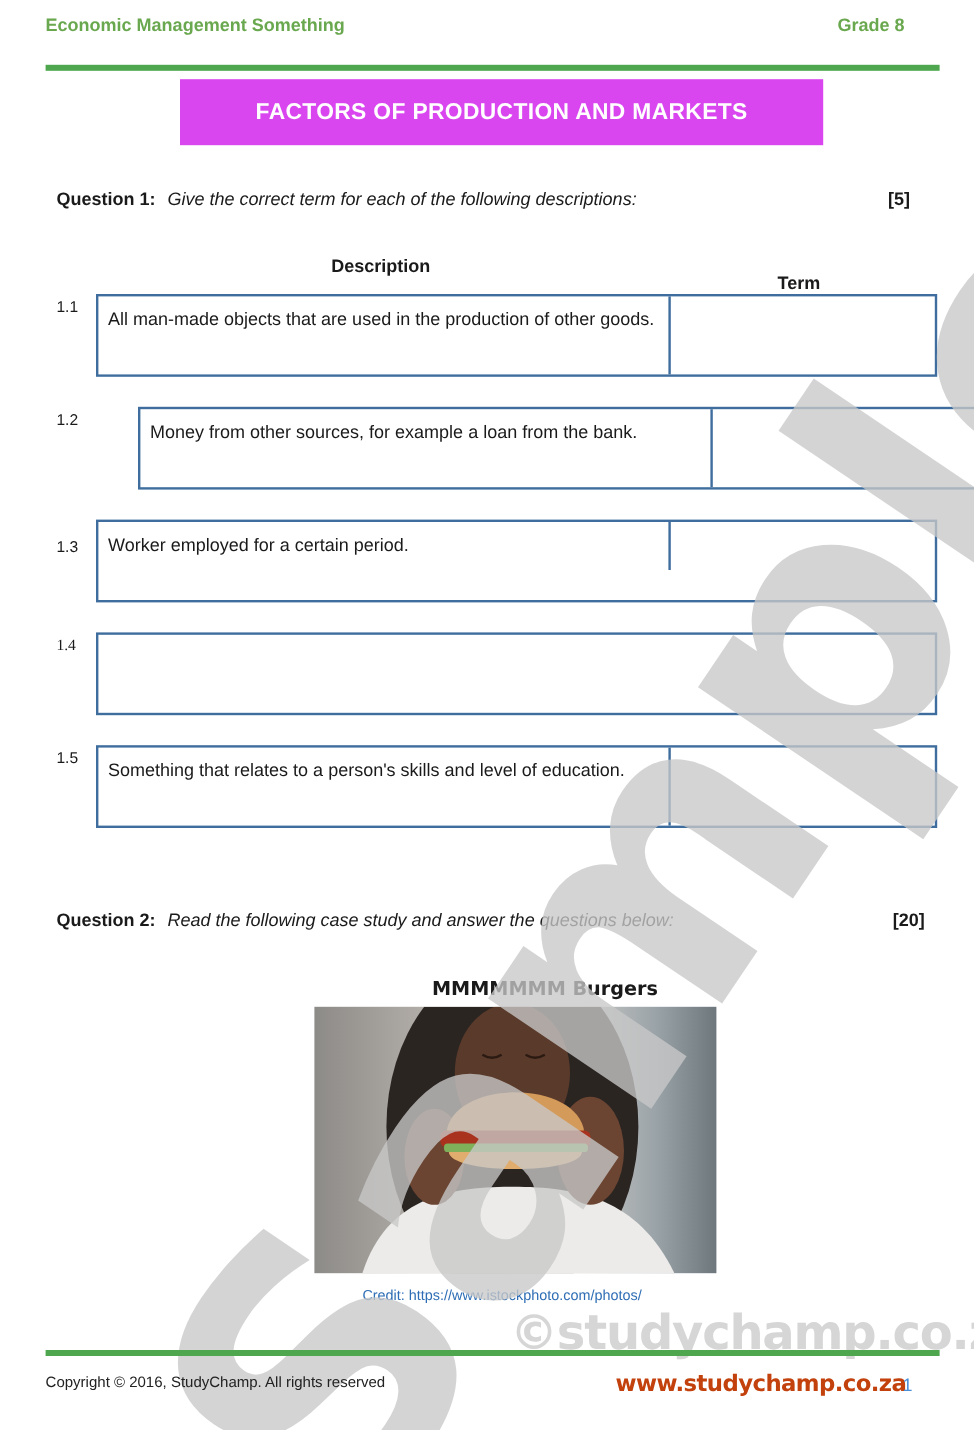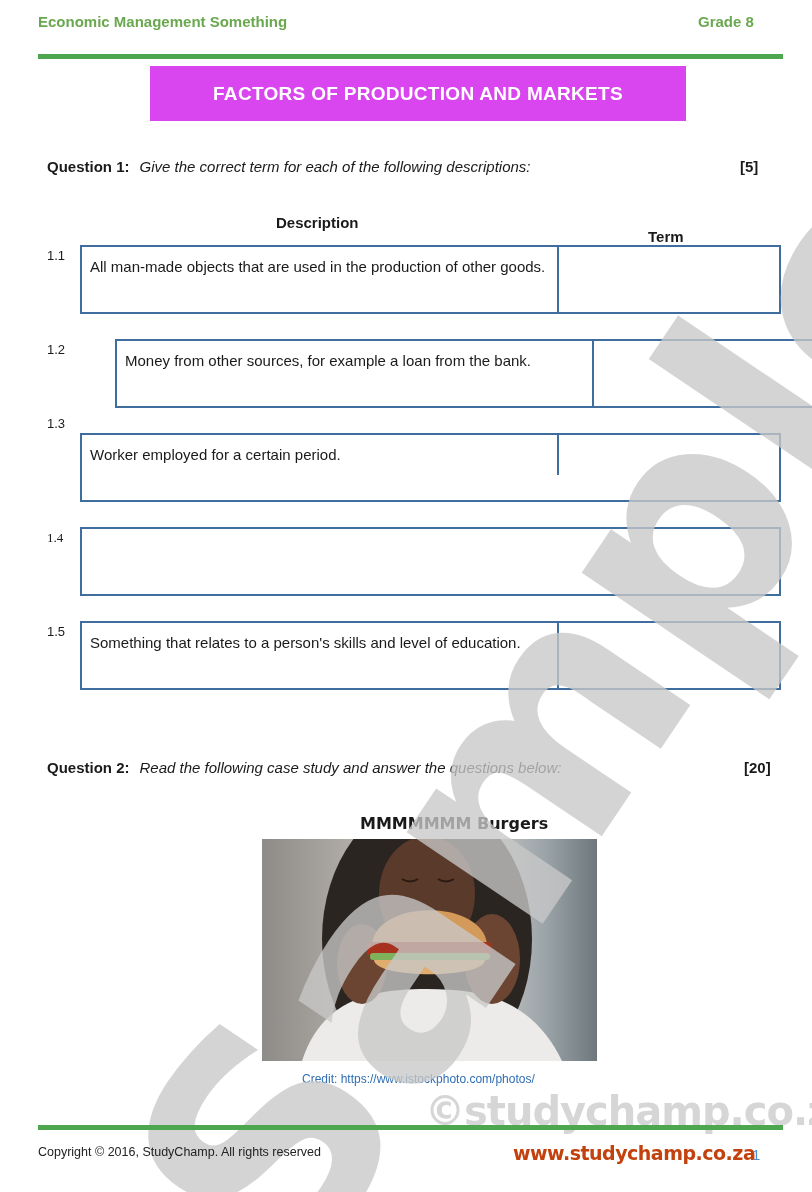--- a/index.html
+++ b/index.html
@@ -72,21 +72,21 @@
   <div class="row-desc">All man-made objects that are used in the production of other goods.</div>
   <div class="row-term"></div>
 </div>
 
 <div class="abs row-num" style="top:342px;">1.2</div>
 <div class="abs row-box" style="top:339px; height:69px;margin-left:35px;">
   <div class="row-desc">Money from other sources, for example a loan from the bank.</div>
   <div class="row-term"></div>
 </div>
 
-<div class="abs row-num" style="top:416px;text-align:right;">1.3</div>
+<div class="abs row-num" style="top:448px;text-align:right;">1.3</div>
 <div class="abs row-box" style="top:433px; height:69px;flex-direction:column;">
   <div class="row-desc">Worker employed for a certain period.</div>
   <div class="row-term"></div>
 </div>
 
 <div class="abs row-num" style="top:530px;font-family:Liberation Serif, serif;">1.4</div>
 <div class="abs row-box" style="top:527px; height:69px;">
   <div class="row-term"></div>
 </div>
 

